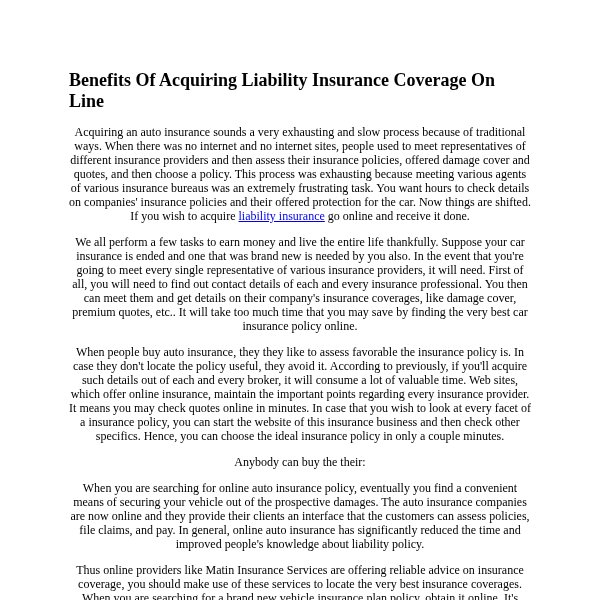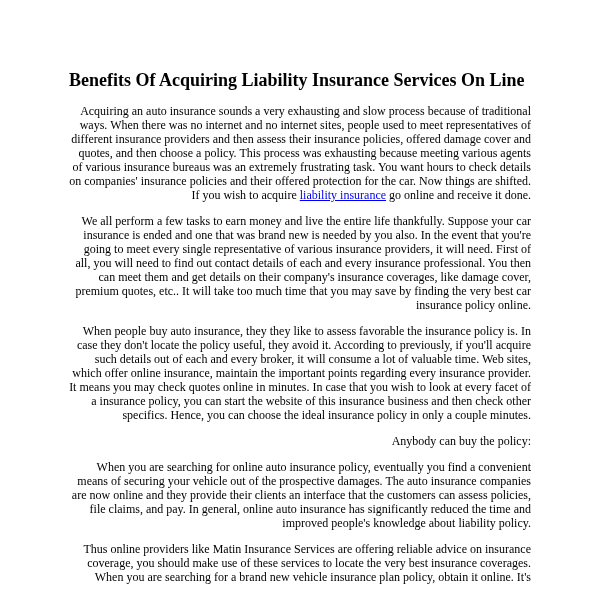--- a/index.html
+++ b/index.html
@@ -22,39 +22,39 @@
     margin: 70px 0 13px 0;
     font-size: 18px;
     line-height: 21px;
     font-weight: bold;
     letter-spacing: 0;
   }
   p.para {
     margin: 12px 0;
     font-size: 12px;
     line-height: 14px;
-    text-align: right;
+    text-align: center;
   }
   a.inline-link {
     color: #0000EE;
     text-decoration: underline;
     cursor: pointer;
   }
 </style>
 </head>
 <body>
 
 <div class="page">
-  <h1 class="title">Benefits Of Acquiring Liability Insurance Services On Line</h1>
+  <h1 class="title">Benefits Of Acquiring Liability Insurance Coverage On Line</h1>
 
   <p class="para"><span>Acquiring an auto insurance sounds a very exhausting and slow process because of traditional ways. When there was no internet and no internet sites, people used to meet representatives of different insurance providers and then assess their insurance policies, offered damage cover and quotes, and then choose a policy. This process was exhausting because meeting various agents of various insurance bureaus was an extremely frustrating task. You want hours to check details on companies' insurance policies and their offered protection for the car. Now things are shifted. If you wish to acquire </span><a class="inline-link" href="#">liability insurance</a><span> go online and receive it done.</span></p>
 
 
   <p class="para">We all perform a few tasks to earn money and live the entire life thankfully. Suppose your car insurance is ended and one that was brand new is needed by you also. In the event that you're going to meet every single representative of various insurance providers, it will need. First of all, you will need to find out contact details of each and every insurance professional. You then can meet them and get details on their company's insurance coverages, like damage cover, premium quotes, etc.. It will take too much time that you may save by finding the very best car insurance policy online.</p>
 
   <p class="para">When people buy auto insurance, they they like to assess favorable the insurance policy is. In case they don't locate the policy useful, they avoid it. According to previously, if you'll acquire such details out of each and every broker, it will consume a lot of valuable time. Web sites, which offer online insurance, maintain the important points regarding every insurance provider. It means you may check quotes online in minutes. In case that you wish to look at every facet of a insurance policy, you can start the website of this insurance business and then check other specifics. Hence, you can choose the ideal insurance policy in only a couple minutes.</p>
 
-  <p class="para">Anybody can buy the policy:</p>
+  <p class="para">Anybody can buy the their:</p>
 
   <p class="para">When you are searching for online auto insurance policy, eventually you find a convenient means of securing your vehicle out of the prospective damages. The auto insurance companies are now online and they provide their clients an interface that the customers can assess policies, file claims, and pay. In general, online auto insurance has significantly reduced the time and improved people's knowledge about liability policy.</p>
 
   <p class="para">Thus online providers like Matin Insurance Services are offering reliable advice on insurance coverage, you should make use of these services to locate the very best insurance coverages. When you are searching for a brand new vehicle insurance plan policy, obtain it online. It's</p>
 </div>
 
 </body></html>

